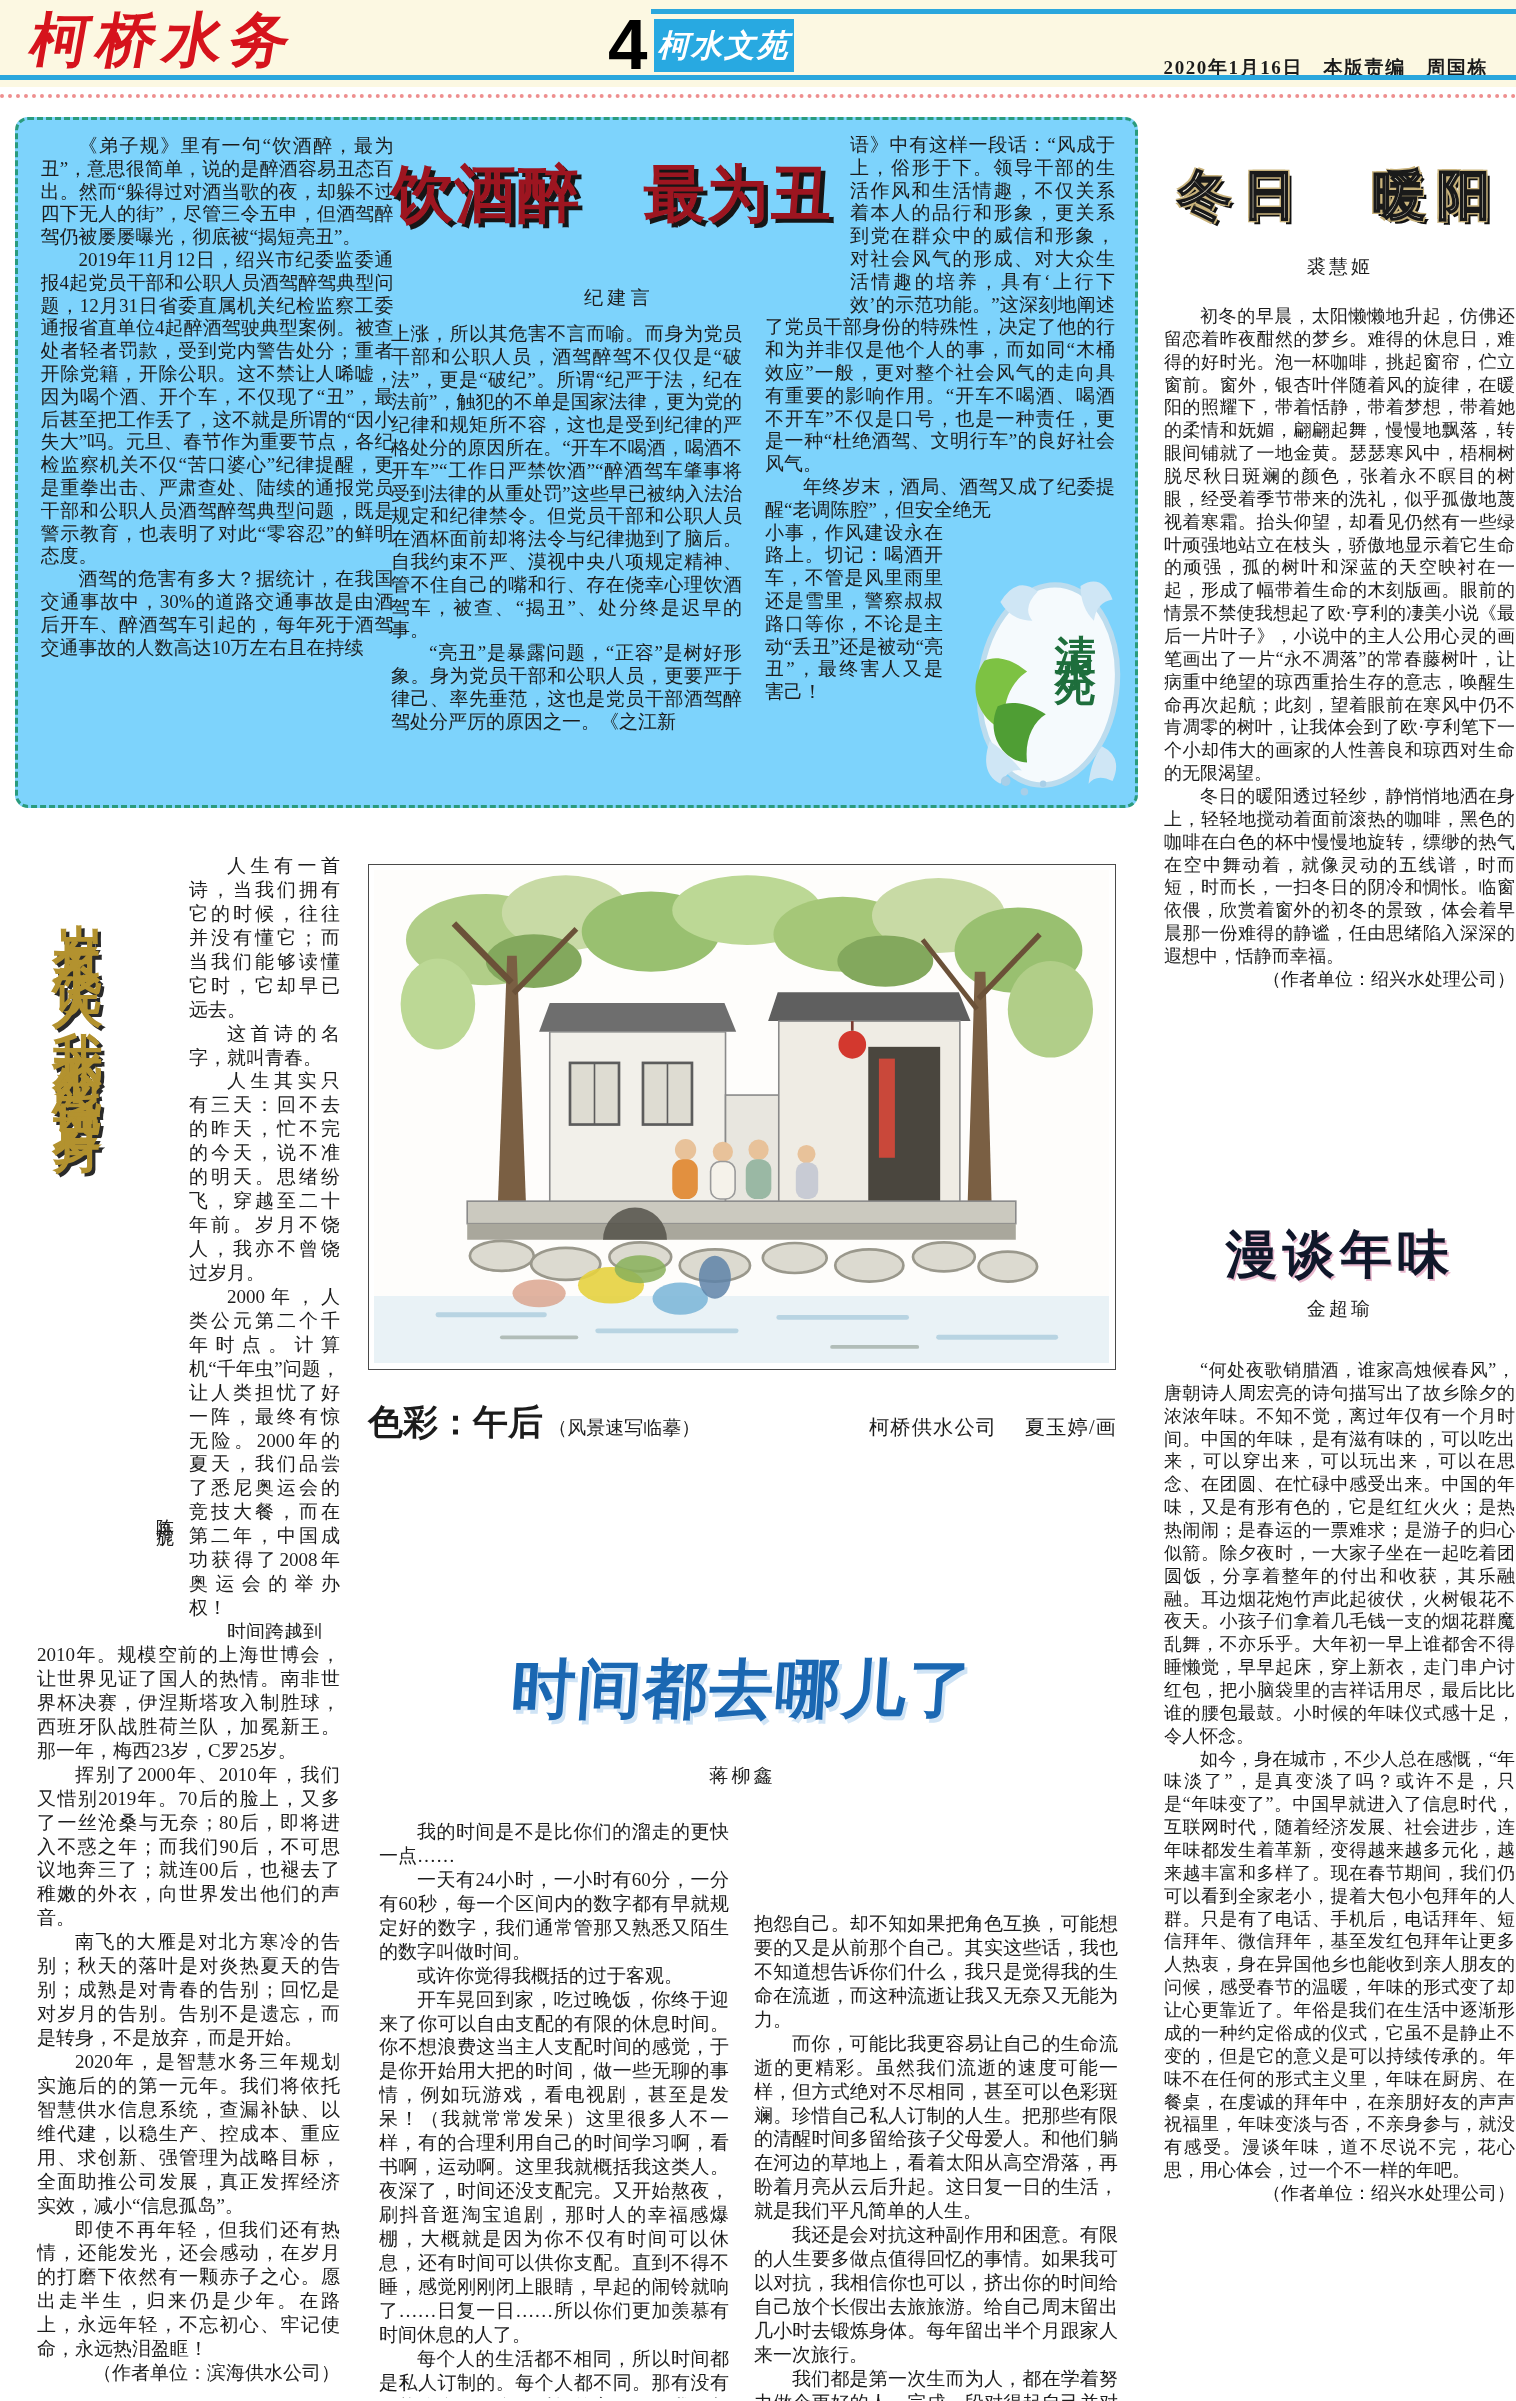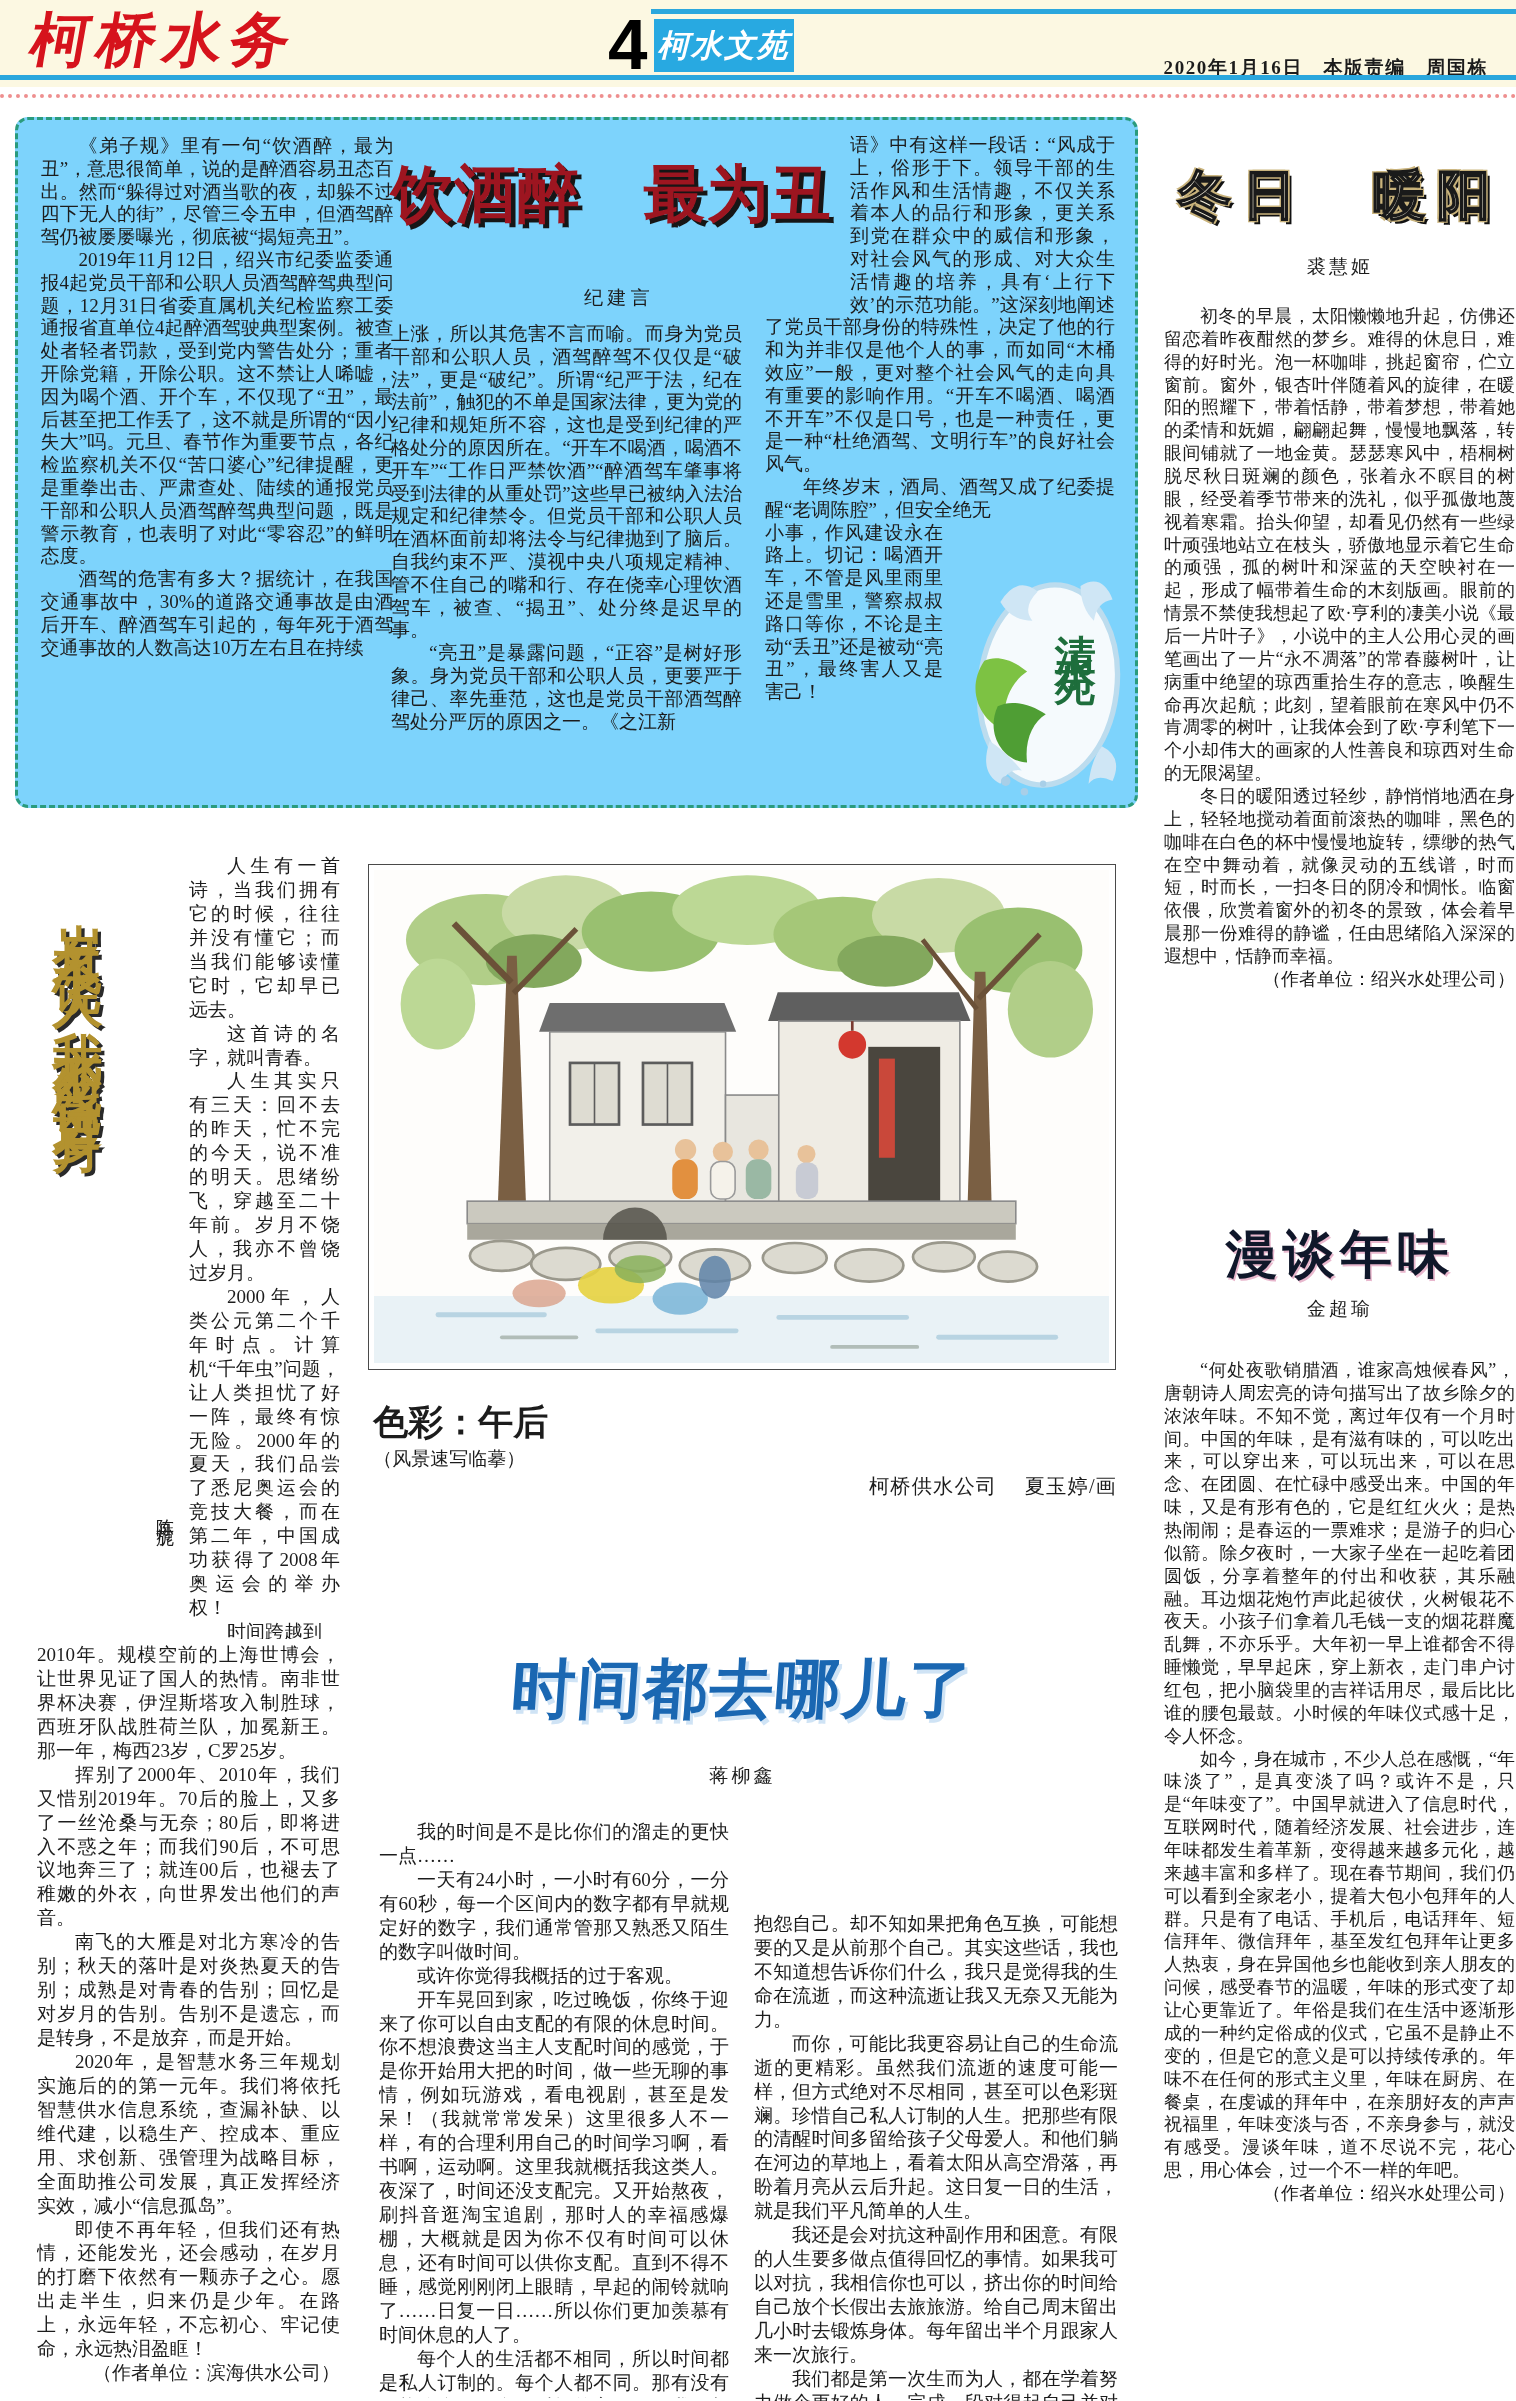--- a/index.html
+++ b/index.html
@@ -39,21 +39,21 @@
   .b-col2{left:373px;top:203px;width:351px;height:466px;}
   .b-col3{left:747px;top:14px;width:350px;height:663px;}
   .sp-title{float:left;width:85px;height:178px;}
   .sp-badge{float:right;width:172px;height:235px;}
   .badge{right:5.3px;bottom:2.1px;width:162px;height:233px;}
   .badge-text{position:absolute;right:26px;top:31px;writing-mode:vertical-rl;text-orientation:upright;
     font-size:41px;font-weight:900;color:#1e6e3c;letter-spacing:15px;}
   
   .frame{left:368px;top:864px;width:735px;height:493px;border:1.6px solid #4a4a4a;
     padding:5.3px;background:#fff;}
-  .caption{left:368px;top:1399px;width:749px;display:flex;align-items:baseline;flex-direction:column;}
+  .caption{left:368px;top:1399px;width:749px;display:flex;align-items:baseline;}
   .cap-main{font-family:"Liberation Sans","DejaVu Sans",sans-serif;font-weight:900;font-size:35px;}
   .cap-note{font-size:19px;margin-left:5.3px;}
   .cap-credit{margin-left:auto;font-size:20.3px;letter-spacing:1.1px;}
   
   .t-title{left:368px;top:1646px;width:749px;text-align:center;font-size:64px;font-weight:900;
     color:#1a67b2;font-family:"Liberation Sans","DejaVu Sans",sans-serif;
     transform:skewX(-4deg);text-shadow:3.2px 3.7px 0 #cfe3f5;letter-spacing:2.1px;}
   .t-byline{left:368px;top:1763px;width:749px;text-align:center;font-size:19px;letter-spacing:3.2px;}
   .t-col1{left:379px;top:1820px;width:350px;height:578px;}
   .t-col2{left:754px;top:1912px;width:364px;height:578px;}

